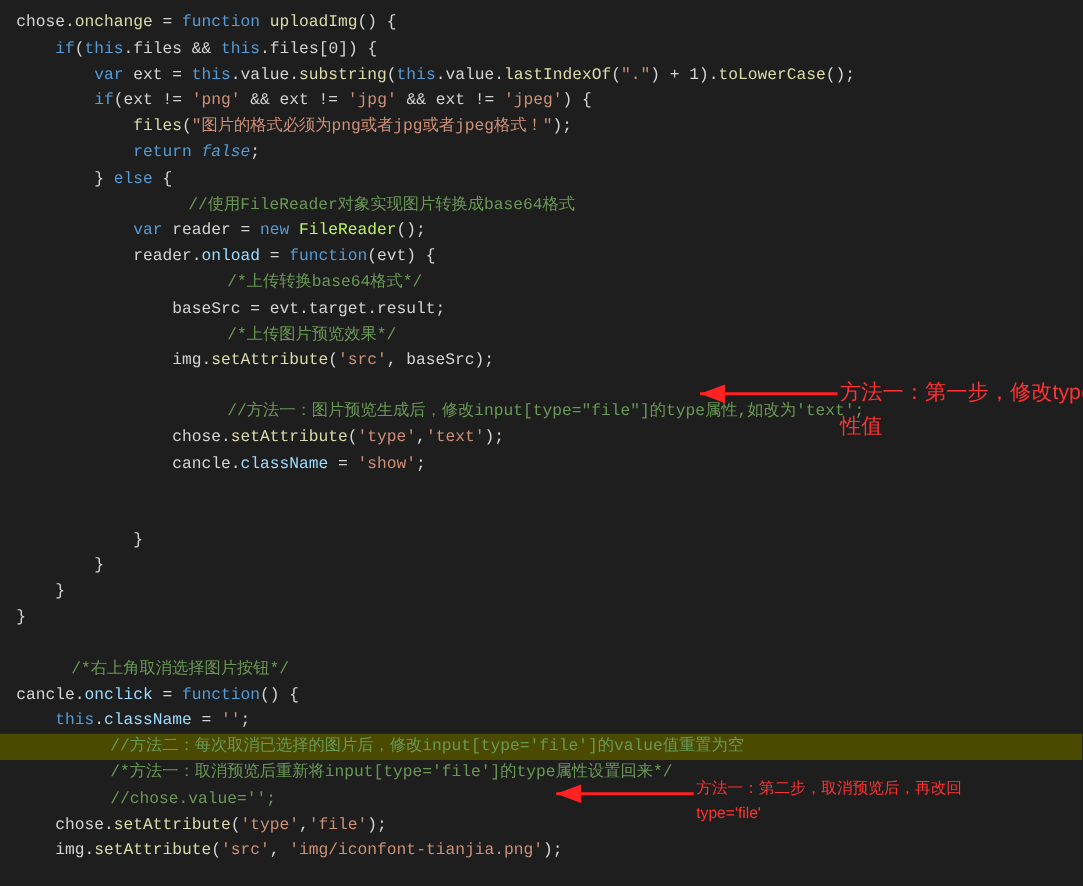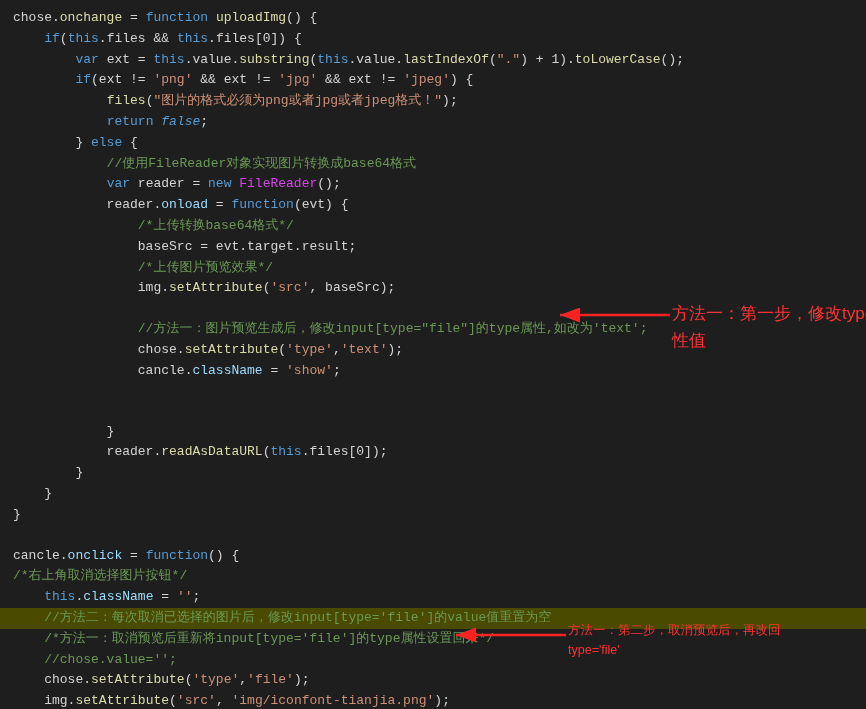--- a/index.html
+++ b/index.html
@@ -28,23 +28,23 @@
       background: #4a4a00;
     }
     .code-content {
       flex: 1;
       padding-right: 8px;
     }
     
     .kw { color: #569cd6; } 
     .fn { color: #dcdcaa; } 
     .str { color: #ce9178; } 
-    .cmt { color: #6a9955; } 
+    .cmt { color: #6a9955; margin-left: 44px; } 
     .prop { color: #9cdcfe; } 
-    .cls { color: #d946ef; }
+    .cls { color: #bef264; }
     .bool-val { color: #569cd6; font-style: italic; }
     .plain { color: #d4d4d4; }
     
     .arrow-container {
       position: absolute;
     }
   </style>
 </head>
 <body>
 
@@ -64,27 +64,26 @@
       <div class="code-line"><div class="code-content"><span class="plain">                baseSrc = evt.target.result;</span></div></div>
       <div class="code-line"><div class="code-content"><span class="cmt">                /*上传图片预览效果*/</span></div></div>
       <div class="code-line"><div class="code-content"><span class="plain">                img.</span><span class="fn">setAttribute</span><span class="plain">(</span><span class="str">'src'</span><span class="plain">, baseSrc);</span></div></div>
       <div class="code-line"><div class="code-content"></div></div>
       <div class="code-line"><div class="code-content"><span class="cmt">                //方法一：图片预览生成后，修改input[type="file"]的type属性,如改为'text';</span></div></div>
       <div class="code-line"><div class="code-content"><span class="plain">                chose.</span><span class="fn">setAttribute</span><span class="plain">(</span><span class="str">'type'</span><span class="plain">,</span><span class="str">'text'</span><span class="plain">);</span></div></div>
       <div class="code-line"><div class="code-content"><span class="plain">                cancle.</span><span class="prop">className</span><span class="plain"> = </span><span class="str">'show'</span><span class="plain">;</span></div></div>
       <div class="code-line"><div class="code-content"></div></div>
       <div class="code-line"><div class="code-content"></div></div>
       <div class="code-line"><div class="code-content"><span class="plain">            }</span></div></div>
-      <div class="code-line"><div class="code-content"><span class="plain">            reader.</span><span class="fn">readAsDataURL</span><span class="plain">(</span><span class="kw">this</span><span class="plain">.files[0]);</span></div></div>
       <div class="code-line"><div class="code-content"><span class="plain">        }</span></div></div>
       <div class="code-line"><div class="code-content"><span class="plain">    }</span></div></div>
       <div class="code-line"><div class="code-content"><span class="plain">}</span></div></div>
       <div class="code-line"><div class="code-content"></div></div>
+      <div class="code-line"><div class="code-content"><span class="cmt">/*右上角取消选择图片按钮*/</span></div></div>
       <div class="code-line"><div class="code-content"><span class="plain">cancle.</span><span class="prop">onclick</span><span class="plain"> = </span><span class="kw">function</span><span class="plain">() {</span></div></div>
-      <div class="code-line"><div class="code-content"><span class="cmt">/*右上角取消选择图片按钮*/</span></div></div>
       <div class="code-line"><div class="code-content"><span class="plain">    </span><span class="kw">this</span><span class="plain">.</span><span class="prop">className</span><span class="plain"> = </span><span class="str">''</span><span class="plain">;</span></div></div>
       <div class="code-line highlighted"><div class="code-content"><span class="cmt">    //方法二：每次取消已选择的图片后，修改input[type='file']的value值重置为空</span></div></div>
       <div class="code-line"><div class="code-content"><span class="cmt">    /*方法一：取消预览后重新将input[type='file']的type属性设置回来*/</span></div></div>
       <div class="code-line"><div class="code-content"><span class="cmt">    //chose.value='';</span></div></div>
       <div class="code-line"><div class="code-content"><span class="plain">    chose.</span><span class="fn">setAttribute</span><span class="plain">(</span><span class="str">'type'</span><span class="plain">,</span><span class="str">'file'</span><span class="plain">);</span></div></div>
       <div class="code-line"><div class="code-content"><span class="plain">    img.</span><span class="fn">setAttribute</span><span class="plain">(</span><span class="str">'src'</span><span class="plain">, </span><span class="str">'img/iconfont-tianjia.png'</span><span class="plain">);</span></div></div>
     </div>
 
   <div class="arrow-container" style="position:absolute; top: 310px; left: 550px; pointer-events:none;">
     <svg width="130" height="30" style="overflow:visible;">
@@ -93,21 +92,21 @@
           <polygon points="0 0, 8 3, 0 6" fill="#ff2222"></polygon>
         </marker>
       </defs>
       <line x1="120" y1="5" x2="10" y2="5" stroke="#ff2222" stroke-width="2.5" marker-end="url(#arrowhead1)"></line>
     </svg>
     <div style="position:absolute; top:-10px; left:122px; color:#ff3333; font-family:'Microsoft YaHei',sans-serif; font-size:17px; white-space:nowrap;">
       <span>方法一：第一步，修改type属性</span><br><span>性值</span>
     </div>
   </div>
 
-  <div class="arrow-container" style="position:absolute; top: 630px; left: 446px; pointer-events:none;text-decoration:underline;">
+  <div class="arrow-container" style="position:absolute; top: 630px; left: 435px; pointer-events:none;text-decoration:underline;">
     <svg width="130" height="30" style="overflow:visible;">
       <defs>
         <marker id="arrowhead2" markerWidth="8" markerHeight="6" refX="8" refY="3" orient="auto">
           <polygon points="0 0, 8 3, 0 6" fill="#ff2222"></polygon>
         </marker>
       </defs>
       <line x1="120" y1="5" x2="10" y2="5" stroke="#ff2222" stroke-width="2.5" marker-end="url(#arrowhead2)"></line>
     </svg>
     <div style="position:absolute; top:-10px; left:122px; color:#ff3333; font-family:'Microsoft YaHei',sans-serif; font-size:12.5px; white-space:nowrap;">
       <span>方法一：第二步，取消预览后，再改回</span><br><span>type='file'</span>

